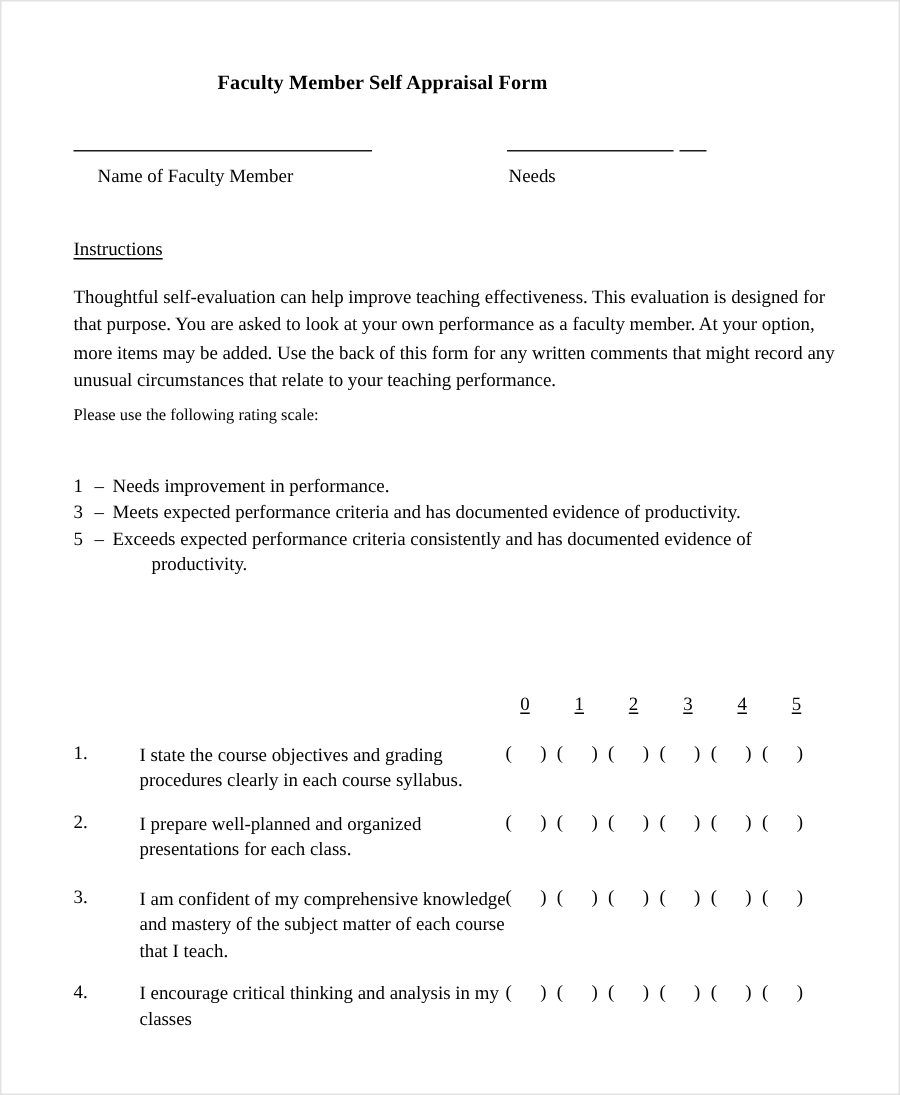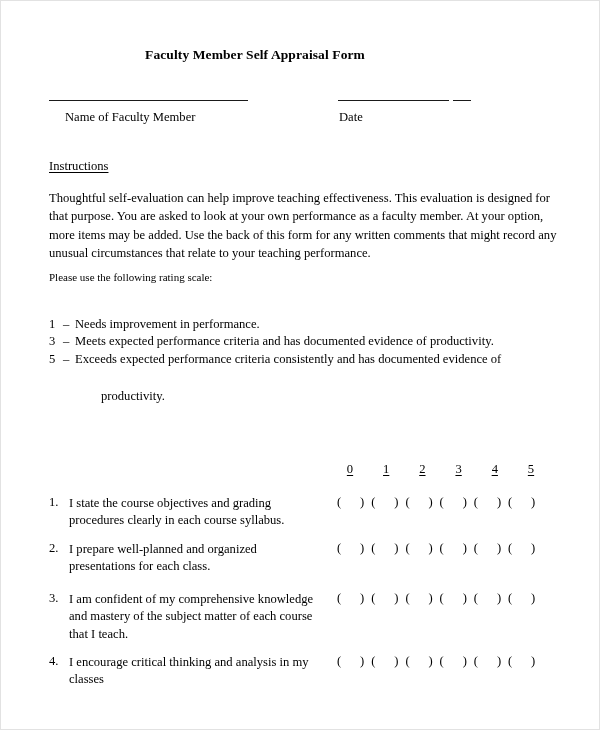--- a/index.html
+++ b/index.html
@@ -104,21 +104,20 @@
   }
   .scale-dash {
     display: inline-block;
     width: 12px;
   }
   .scale-wrap {
     white-space: normal;
   }
   .scale-cont {
     padding-left: 52px;
-    margin-top: 20px;
   }
 
   
   .col-headers {
     position: absolute;
     left: 344px;
     top: 461px;
     height: 16px;
   }
   .col-head {
@@ -138,21 +137,21 @@
     width: 514px;
   }
   .q-num {
     position: absolute;
     left: 0px;
     top: 0px;
     font-size: 12.6px;
   }
   .q-text {
     position: absolute;
-    left: 20px;
+    left: 44px;
     top: 0px;
     width: 250px;
     font-size: 12.6px;
     line-height: 17.4px;
   }
   .q-options {
     position: absolute;
     left: 288px;
     top: 0px;
     height: 17px;
@@ -174,21 +173,21 @@
 
 <div class="page">
 
   <div class="doc-title">Faculty Member Self Appraisal Form</div>
 
   <div class="sig-block">
     <div class="rule rule-name"></div>
     <div class="rule rule-date"></div>
     <div class="rule rule-date2"></div>
     <div class="sig-label label-name">Name of Faculty Member</div>
-    <div class="sig-label label-date">Date</div>
+    <div class="sig-label label-date">Needs</div>
   </div>
 
   <div class="instructions-heading">Instructions</div>
 
   <div class="instructions-body">Thoughtful self-evaluation can help improve teaching effectiveness.  This evaluation is designed for that purpose.  You are asked to look at your own performance as a faculty member.  At your option, more items may be added.  Use the back of this form for any written comments that might record any unusual circumstances that relate to your teaching performance.</div>
 
   <div class="scale-intro">Please use the following rating scale:</div>
 
   <div class="scale-list">
       <div class="scale-row"><span class="scale-num">1</span><span class="scale-dash">–</span><span>Needs improvement in performance.</span></div>

